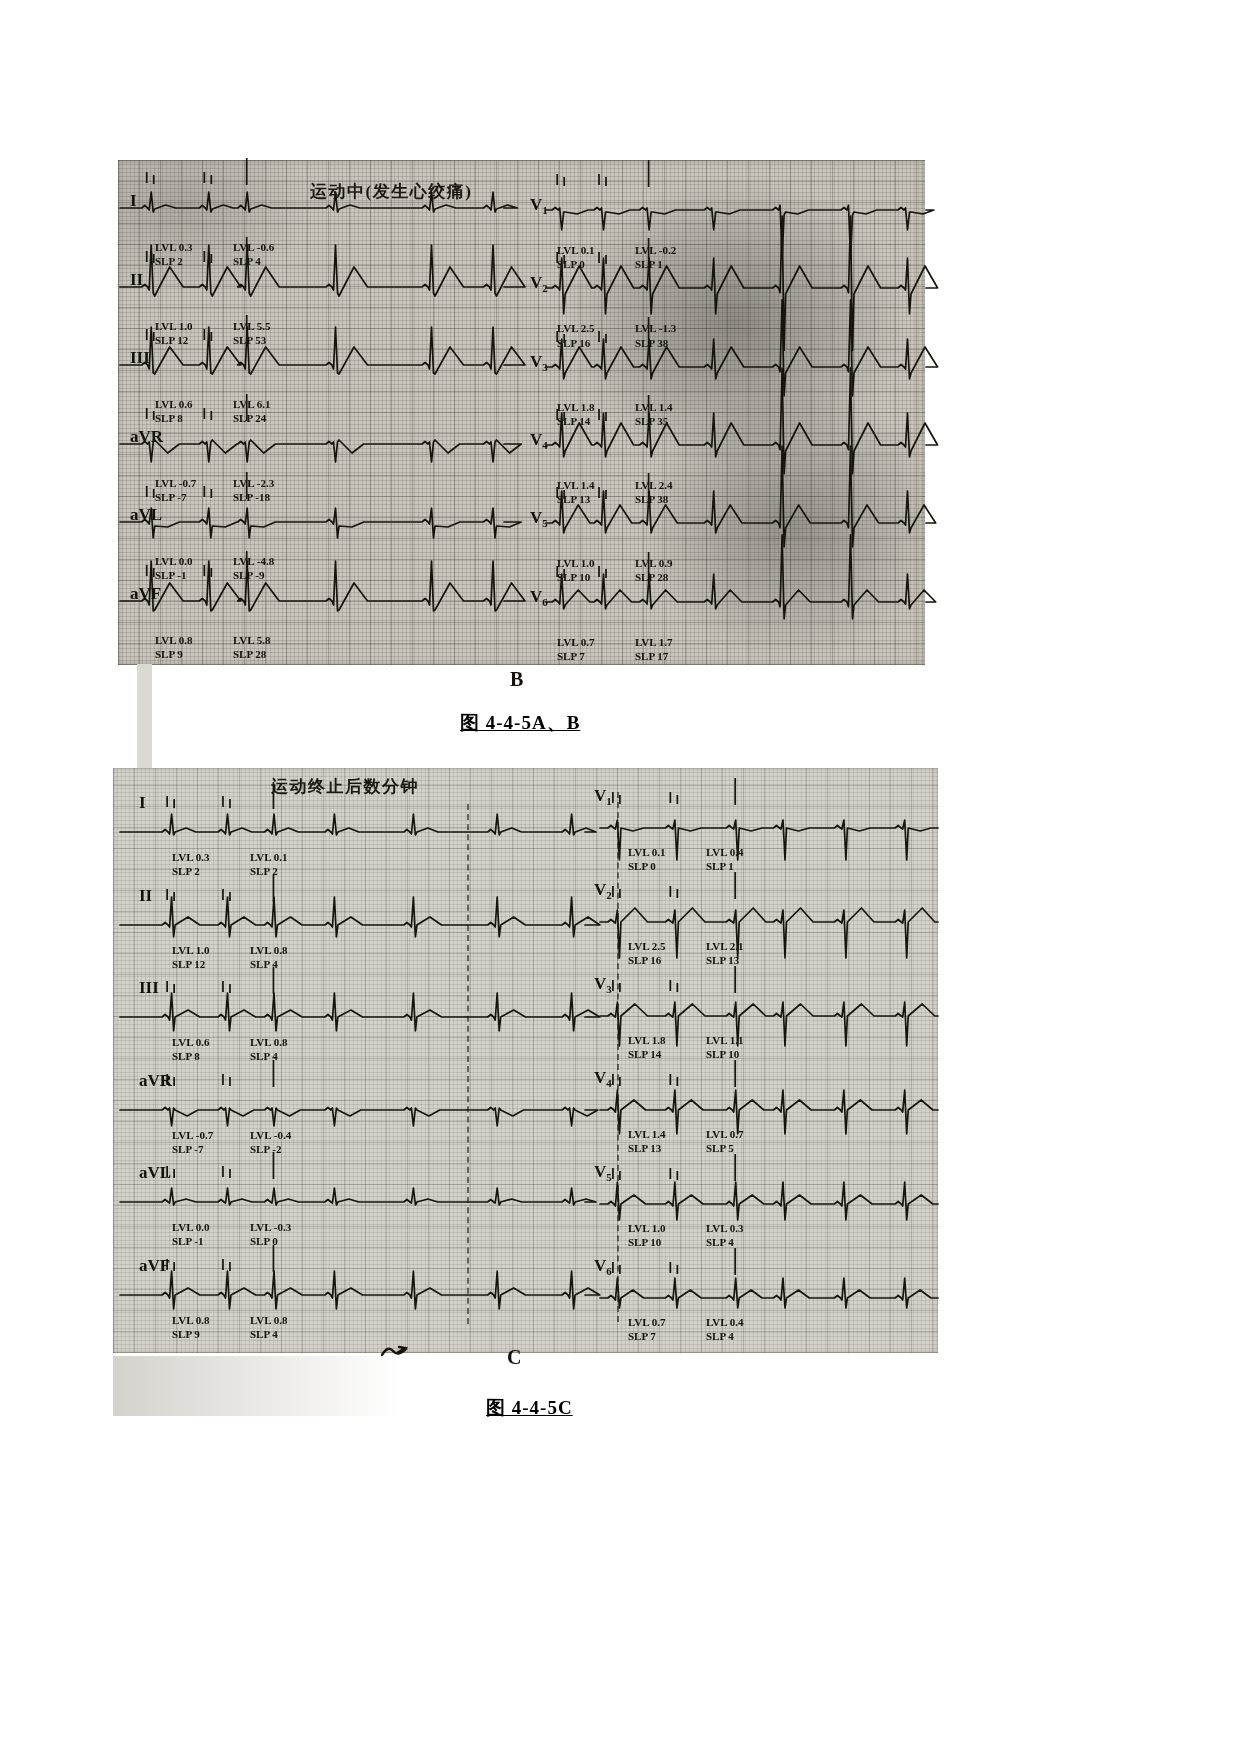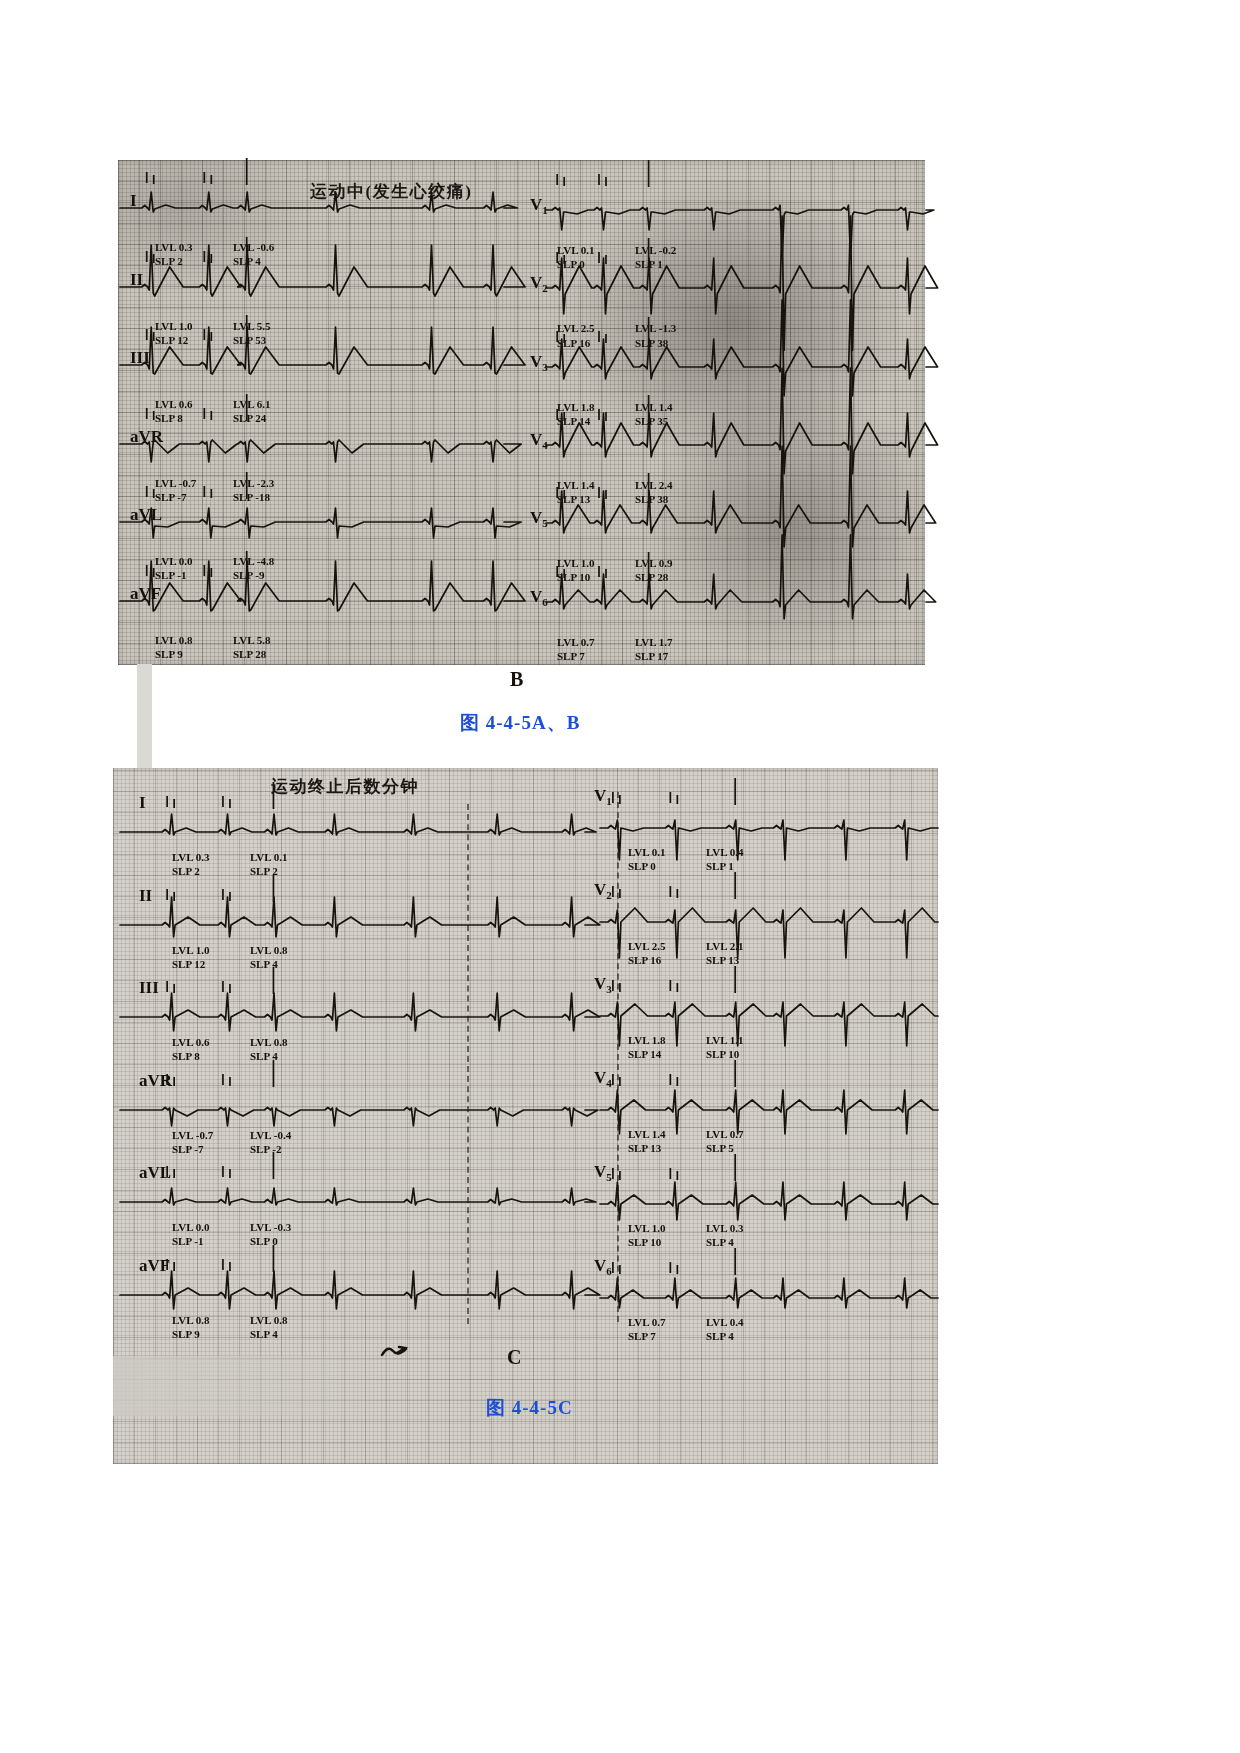--- a/index.html
+++ b/index.html
@@ -10,21 +10,21 @@
   
   .panel{position:absolute;}
   .panel-b{left:118px;top:160px;width:807px;height:505px;
     background-color:#c9c5bd;
     background-image:
       repeating-linear-gradient(0deg,  rgba(60,55,48,.30) 0 1px, transparent 1px 21px),
       repeating-linear-gradient(90deg, rgba(60,55,48,.30) 0 1px, transparent 1px 21px),
       repeating-linear-gradient(0deg,  rgba(70,64,56,.18) 0 1px, transparent 1px 4px),
       repeating-linear-gradient(90deg, rgba(70,64,56,.18) 0 1px, transparent 1px 4px);
     box-shadow:0 0 6px rgba(0,0,0,.25) inset;}
-  .panel-c{left:113px;top:768px;width:825px;height:696px;
+  .panel-c{left:113px;top:768px;width:825px;height:585px;
     background-color:#d4d1ca;
     background-image:
       repeating-linear-gradient(0deg,  rgba(60,55,48,.22) 0 1px, transparent 1px 21px),
       repeating-linear-gradient(90deg, rgba(60,55,48,.22) 0 1px, transparent 1px 21px),
       repeating-linear-gradient(0deg,  rgba(70,64,56,.13) 0 1px, transparent 1px 4px),
       repeating-linear-gradient(90deg, rgba(70,64,56,.13) 0 1px, transparent 1px 4px);
     box-shadow:0 0 5px rgba(0,0,0,.18) inset;}
 
   .smudge{position:absolute;pointer-events:none;}
   .smudge-b1{left:380px;top:0;width:430px;height:505px;
@@ -50,22 +50,22 @@
   .vcol{min-width:62px;font-weight:700;font-size:11px;line-height:1.3;color:#14110a;
     white-space:nowrap;}
 
   .vdash{position:absolute;width:0;border-left:2px dashed rgba(28,24,18,.6);}
   .vd-cl{left:354px;top:36px;height:520px;}
   .vd-cr{left:504px;top:24px;height:530px;}
 
   .fig-letter{position:absolute;font-weight:700;font-size:20px;color:#14110c;}
   .letter-b{left:510px;top:668px;}
   .letter-c{left:507px;top:1346px;}
-  .fig-caption{position:absolute;font-weight:700;font-size:19px;color:#1d4ed8;
-    letter-spacing:1px;white-space:nowrap;}
+  .fig-caption{position:absolute;font-weight:700;font-size:19px;color:#000000;
+    letter-spacing:1px;white-space:nowrap;text-decoration:underline;}
   .cap-ab{left:460px;top:710px;}
   .cap-c{left:486px;top:1395px;}
 
   .scan-strip{position:absolute;left:137px;top:664px;width:15px;height:104px;
     background:#dbd9d4;}
   .c-tail{position:absolute;left:113px;top:1356px;width:290px;height:60px;
     background:linear-gradient(90deg, rgba(205,202,195,.85), rgba(205,202,195,0));}
   .pen-mark{position:absolute;left:380px;top:1342px;}
 </style>
 </head>

